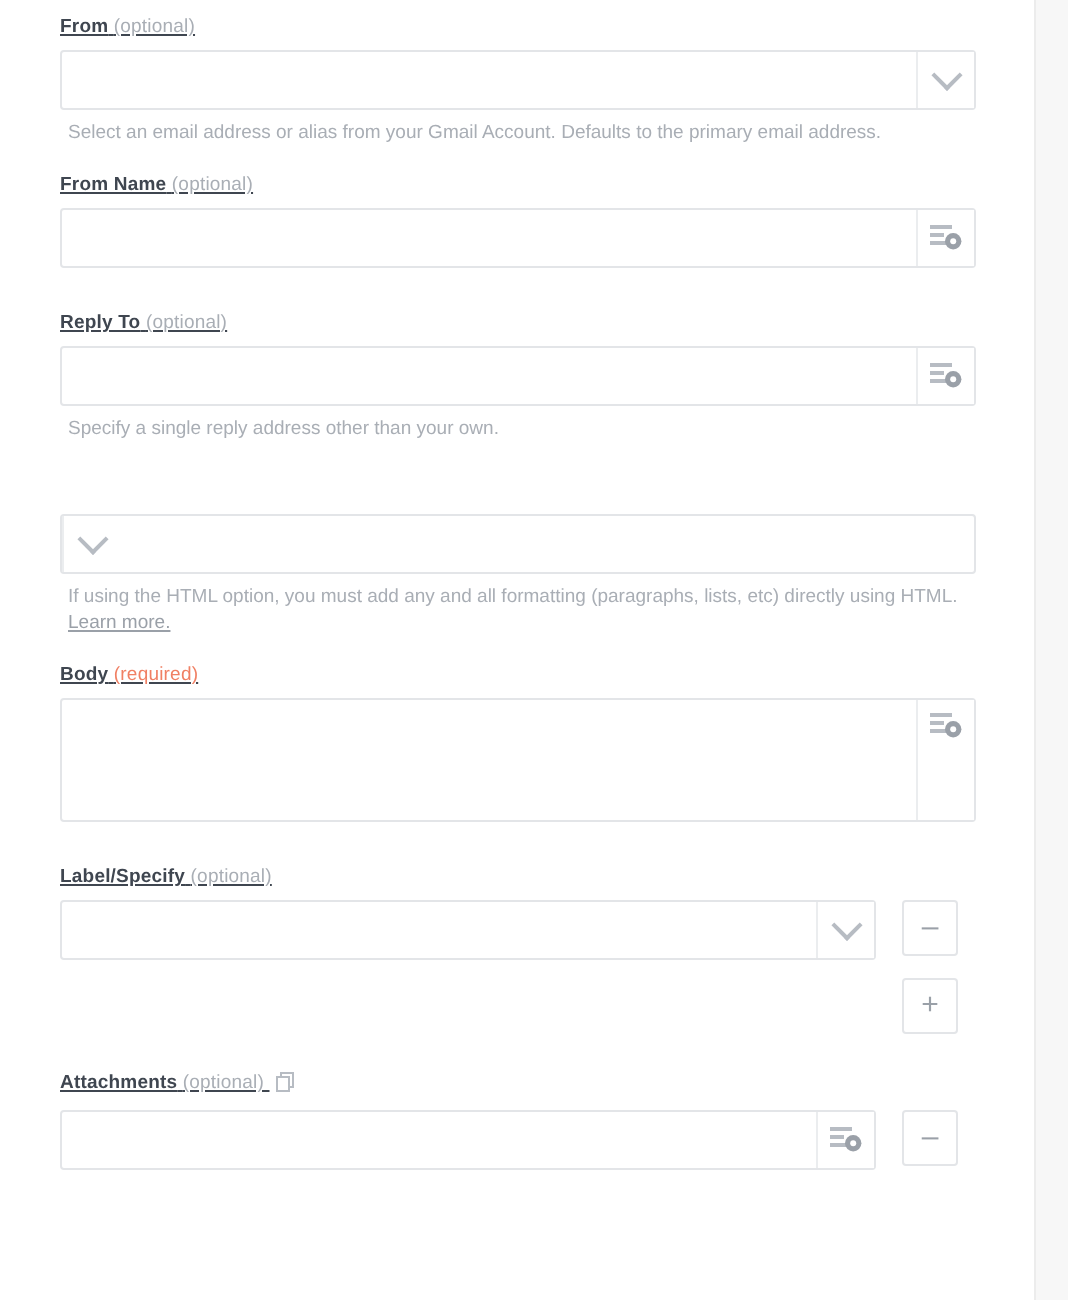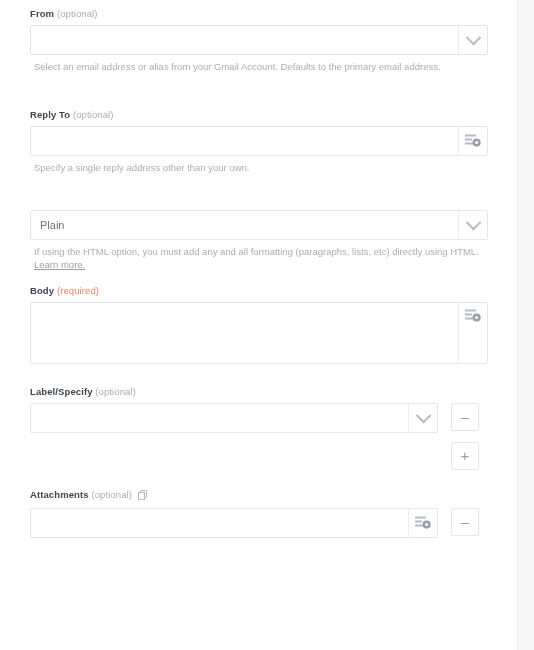--- a/index.html
+++ b/index.html
@@ -42,20 +42,21 @@
   
   .field { position: relative; }
   .label {
     font-size: 9.5px;
     font-weight: bold;
     color: #3f4650;
     letter-spacing: .1px;
     line-height: 12px;
     margin: 0 0 5px 0;
     display: block;
+    text-decoration: underline;
   }
   .label .opt {
     font-weight: normal;
     color: #a9aeb5;
   }
   .label .req {
     font-weight: normal;
     color: #f08064;
   }
   .label .inline-ico {
@@ -172,143 +173,162 @@
           <div class="addon">
             <i class="chev"></i>
           </div>
         </div>
       </div>
       <p class="help">Select an email address or alias from your Gmail Account. Defaults to the primary email address.</p>
     </div>
 
     <div class="sp-14"></div>
 
-
-    <div class="sp-22"></div>
-
-    <div class="field">
-      <span class="label">
-        <span>Reply To</span>
+    <div class="field">
+      <span class="label">
+        <span>From Name</span>
         <span class="opt">(optional)</span>
       </span>
       <div class="control-row">
         <div class="inputwrap" style="width:474px;">
-          <div class="txt"></div>
+          <div class="txt" title=""></div>
           <div class="addon">
             <svg class="fields-ico" viewBox="0 0 16 14">
               <rect x="0" y="0.5" width="11" height="2" fill="#b7bcc3"></rect>
               <rect x="0" y="4.5" width="7" height="2" fill="#b7bcc3"></rect>
               <rect x="0" y="8.5" width="9" height="2" fill="#b7bcc3"></rect>
               <circle cx="11.6" cy="8.6" r="4.1" fill="#9aa0a8"></circle>
               <circle cx="11.6" cy="8.6" r="1.5" fill="#ffffff"></circle>
             </svg>
           </div>
         </div>
       </div>
-      <p class="help">Specify a single reply address other than your own.</p>
-    </div>
-
-    <div class="sp-14"></div>
-
+    </div>
 
     <div class="sp-22"></div>
 
     <div class="field">
+      <span class="label">
+        <span>Reply To</span>
+        <span class="opt">(optional)</span>
+      </span>
       <div class="control-row">
         <div class="inputwrap" style="width:474px;">
-          <div class="txt">Plain</div>
-          <div class="addon">
-            <i class="chev"></i>
-          </div>
-        </div>
-      </div>
-      <p class="help">
-        <span>If using the HTML option, you must add any and all formatting (paragraphs, lists, etc) directly using HTML.</span>
-        <a href="#">Learn more.</a>
-      </p>
-    </div>
-
-    <div class="sp-14"></div>
-
-    <div class="field">
-      <span class="label">
-        <span>Body</span>
-        <span class="req">(required)</span>
-      </span>
-      <div class="control-row">
-        <div class="inputwrap tall" style="width:474px;">
           <div class="txt"></div>
           <div class="addon">
             <svg class="fields-ico" viewBox="0 0 16 14">
               <rect x="0" y="0.5" width="11" height="2" fill="#b7bcc3"></rect>
               <rect x="0" y="4.5" width="7" height="2" fill="#b7bcc3"></rect>
               <rect x="0" y="8.5" width="9" height="2" fill="#b7bcc3"></rect>
               <circle cx="11.6" cy="8.6" r="4.1" fill="#9aa0a8"></circle>
               <circle cx="11.6" cy="8.6" r="1.5" fill="#ffffff"></circle>
             </svg>
           </div>
         </div>
       </div>
-    </div>
+      <p class="help">Specify a single reply address other than your own.</p>
+    </div>
+
+    <div class="sp-14"></div>
+
 
     <div class="sp-22"></div>
 
     <div class="field">
-      <span class="label">
-        <span>Label/Specify</span>
-        <span class="opt">(optional)</span>
-      </span>
-      <div class="control-row">
-        <div class="inputwrap" style="width:408px;">
-          <div class="txt"></div>
+      <div class="control-row">
+        <div class="inputwrap" style="width:474px;">
           <div class="addon">
             <i class="chev"></i>
           </div>
         </div>
-        <div class="sidebtns">
-          <div class="sqbtn">
-            <span>–</span>
-          </div>
-          <div class="sqbtn">
-            <span>+</span>
-          </div>
-        </div>
-      </div>
-    </div>
-
-    <div class="sp-8"></div>
-
-    <div class="field">
-      <span class="label">
-        <span>Attachments</span>
-        <span class="opt">(optional)</span>
-        <span class="inline-ico">
-          <svg width="9" height="10" viewBox="0 0 9 10">
-            <rect x="0.5" y="2.5" width="6" height="7" fill="#ffffff" stroke="#b7bcc3" stroke-width="1"></rect>
-            <path d="M2.5 2.5 V0.5 H8.5 V7.5 H6.5" fill="none" stroke="#b7bcc3" stroke-width="1"></path>
-          </svg>
-        </span>
-      </span>
-      <div class="control-row">
-        <div class="inputwrap" style="width:408px;">
+      </div>
+      <p class="help">
+        <span>If using the HTML option, you must add any and all formatting (paragraphs, lists, etc) directly using HTML.</span>
+        <a href="#">Learn more.</a>
+      </p>
+    </div>
+
+    <div class="sp-14"></div>
+
+    <div class="field">
+      <span class="label">
+        <span>Body</span>
+        <span class="req">(required)</span>
+      </span>
+      <div class="control-row">
+        <div class="inputwrap tall" style="width:474px;">
           <div class="txt"></div>
           <div class="addon">
             <svg class="fields-ico" viewBox="0 0 16 14">
               <rect x="0" y="0.5" width="11" height="2" fill="#b7bcc3"></rect>
               <rect x="0" y="4.5" width="7" height="2" fill="#b7bcc3"></rect>
               <rect x="0" y="8.5" width="9" height="2" fill="#b7bcc3"></rect>
               <circle cx="11.6" cy="8.6" r="4.1" fill="#9aa0a8"></circle>
               <circle cx="11.6" cy="8.6" r="1.5" fill="#ffffff"></circle>
             </svg>
           </div>
         </div>
+      </div>
+    </div>
+
+    <div class="sp-22"></div>
+
+    <div class="field">
+      <span class="label">
+        <span>Label/Specify</span>
+        <span class="opt">(optional)</span>
+      </span>
+      <div class="control-row">
+        <div class="inputwrap" style="width:408px;">
+          <div class="txt"></div>
+          <div class="addon">
+            <i class="chev"></i>
+          </div>
+        </div>
         <div class="sidebtns">
           <div class="sqbtn">
             <span>–</span>
           </div>
+          <div class="sqbtn">
+            <span>+</span>
+          </div>
+        </div>
+      </div>
+    </div>
+
+    <div class="sp-8"></div>
+
+    <div class="field">
+      <span class="label">
+        <span>Attachments</span>
+        <span class="opt">(optional)</span>
+        <span class="inline-ico">
+          <svg width="9" height="10" viewBox="0 0 9 10">
+            <rect x="0.5" y="2.5" width="6" height="7" fill="#ffffff" stroke="#b7bcc3" stroke-width="1"></rect>
+            <path d="M2.5 2.5 V0.5 H8.5 V7.5 H6.5" fill="none" stroke="#b7bcc3" stroke-width="1"></path>
+          </svg>
+        </span>
+      </span>
+      <div class="control-row">
+        <div class="inputwrap" style="width:408px;">
+          <div class="txt"></div>
+          <div class="addon">
+            <svg class="fields-ico" viewBox="0 0 16 14">
+              <rect x="0" y="0.5" width="11" height="2" fill="#b7bcc3"></rect>
+              <rect x="0" y="4.5" width="7" height="2" fill="#b7bcc3"></rect>
+              <rect x="0" y="8.5" width="9" height="2" fill="#b7bcc3"></rect>
+              <circle cx="11.6" cy="8.6" r="4.1" fill="#9aa0a8"></circle>
+              <circle cx="11.6" cy="8.6" r="1.5" fill="#ffffff"></circle>
+            </svg>
+          </div>
+        </div>
+        <div class="sidebtns">
+          <div class="sqbtn">
+            <span>–</span>
+          </div>
 
         </div>
       </div>
 
     </div>
 
   </div>
 </div>
 
 </body></html>

